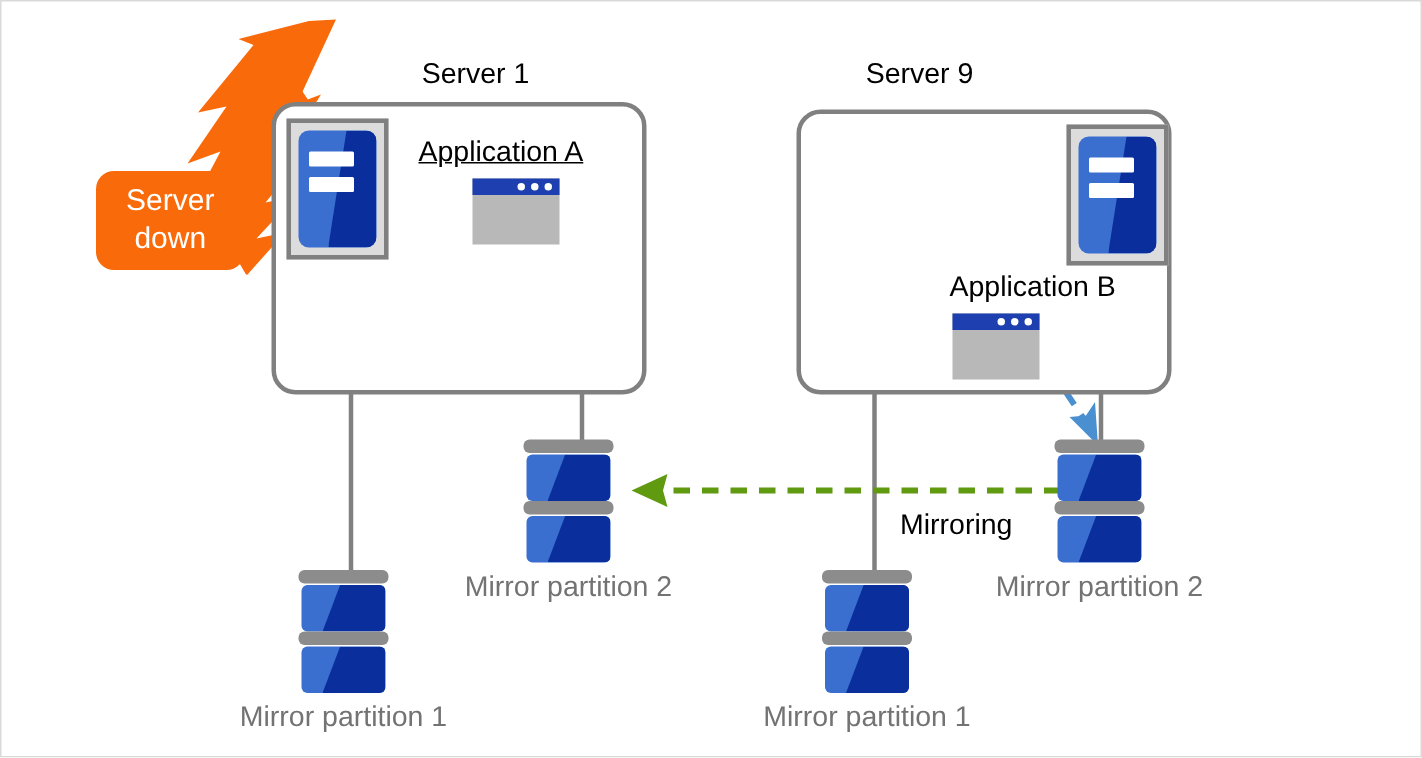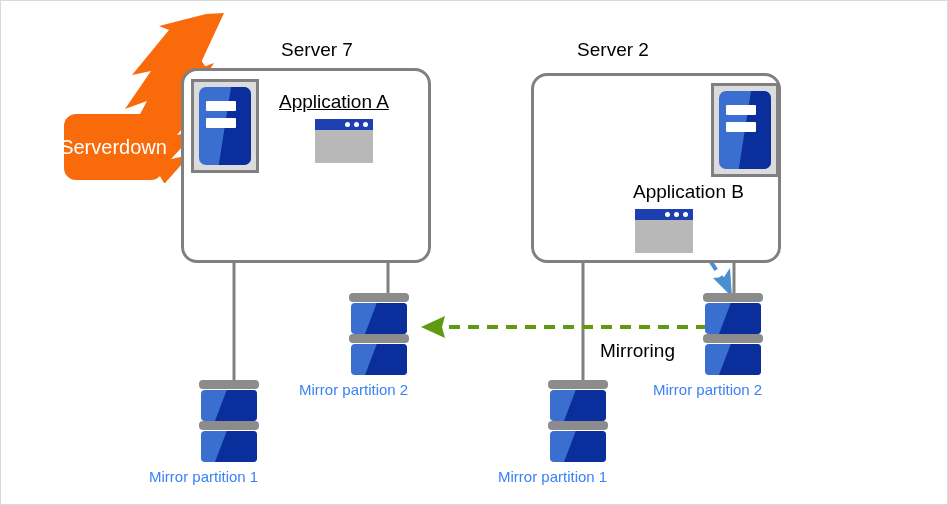--- a/index.html
+++ b/index.html
@@ -135,37 +135,37 @@
     top: 0; right: 0; bottom: 0;
     width: 75%;
     background: #0a2f9c;
     clip-path: polygon(28% 0, 100% 0, 100% 100%, 0 100%);
   }
   .disk-body.b1 { top: 10px; }
   .disk-body.b2 { top: 51px; }
 
   .disk-label {
     position: absolute;
-    font-size: 15px;
-    color: #3b82f6;
-    white-space: nowrap;
-    text-align: left;
+    font-size: 19px;
+    color: #737373;
+    white-space: nowrap;
+    text-align: center;
   }
 
   
   .down-badge {
     position: absolute;
     background: #f96a0a;
     border-radius: 12px;
     color: #ffffff;
     font-size: 20px;
     line-height: 25px;
     text-align: center;
     display: flex;
-    flex-direction: row;
+    flex-direction: column;
     align-items: center;
     justify-content: center;
     box-sizing: border-box;
   }
 
   
   .ovl {
     position: absolute;
     top: 0; left: 0;
     width: 948px;
@@ -209,21 +209,21 @@
       <line x1="688" y1="228" x2="724" y2="282" stroke="#4a8fd0" stroke-width="4" stroke-dasharray="11,8"></line>
       <polygon fill="#4a8fd0" points="731,296 712,277 723,276 729,267"></polygon>
     </g>
   </svg>
 
   <div class="down-badge" style="left:63px; top:113px; width:99px; height:66px;">
     <span>Server</span>
     <span>down</span>
   </div>
 
-  <div class="server-title" style="left:246px; top:38px; width:140px;">Server 7</div>
+  <div class="server-title" style="left:246px; top:38px; width:140px;">Server 1</div>
 
   <div class="server-box" style="left:180px; top:67px; width:250px; height:195px;"></div>
 
   <div class="srv-icon" style="left:190px; top:78px;">
     <div class="srv-icon-inner">
       <div class="srv-bar b1"></div>
       <div class="srv-bar b2"></div>
     </div>
   </div>
 
@@ -231,21 +231,21 @@
     <div class="app-label" style="left:0; top:0;text-decoration:underline;">Application  A</div>
     <div class="app-win" style="left:36px; top:28px;">
       <div class="app-win-bar">
         <span class="app-dot d1"></span>
         <span class="app-dot d2"></span>
         <span class="app-dot d3"></span>
       </div>
     </div>
   </div>
 
-  <div class="server-title" style="left:542px; top:38px; width:140px;">Server 2</div>
+  <div class="server-title" style="left:542px; top:38px; width:140px;">Server 9</div>
 
   <div class="server-box" style="left:530px; top:72px; width:250px; height:190px;"></div>
 
   <div class="srv-icon" style="left:710px; top:82px;">
     <div class="srv-icon-inner">
       <div class="srv-bar b1"></div>
       <div class="srv-bar b2"></div>
     </div>
   </div>
 

